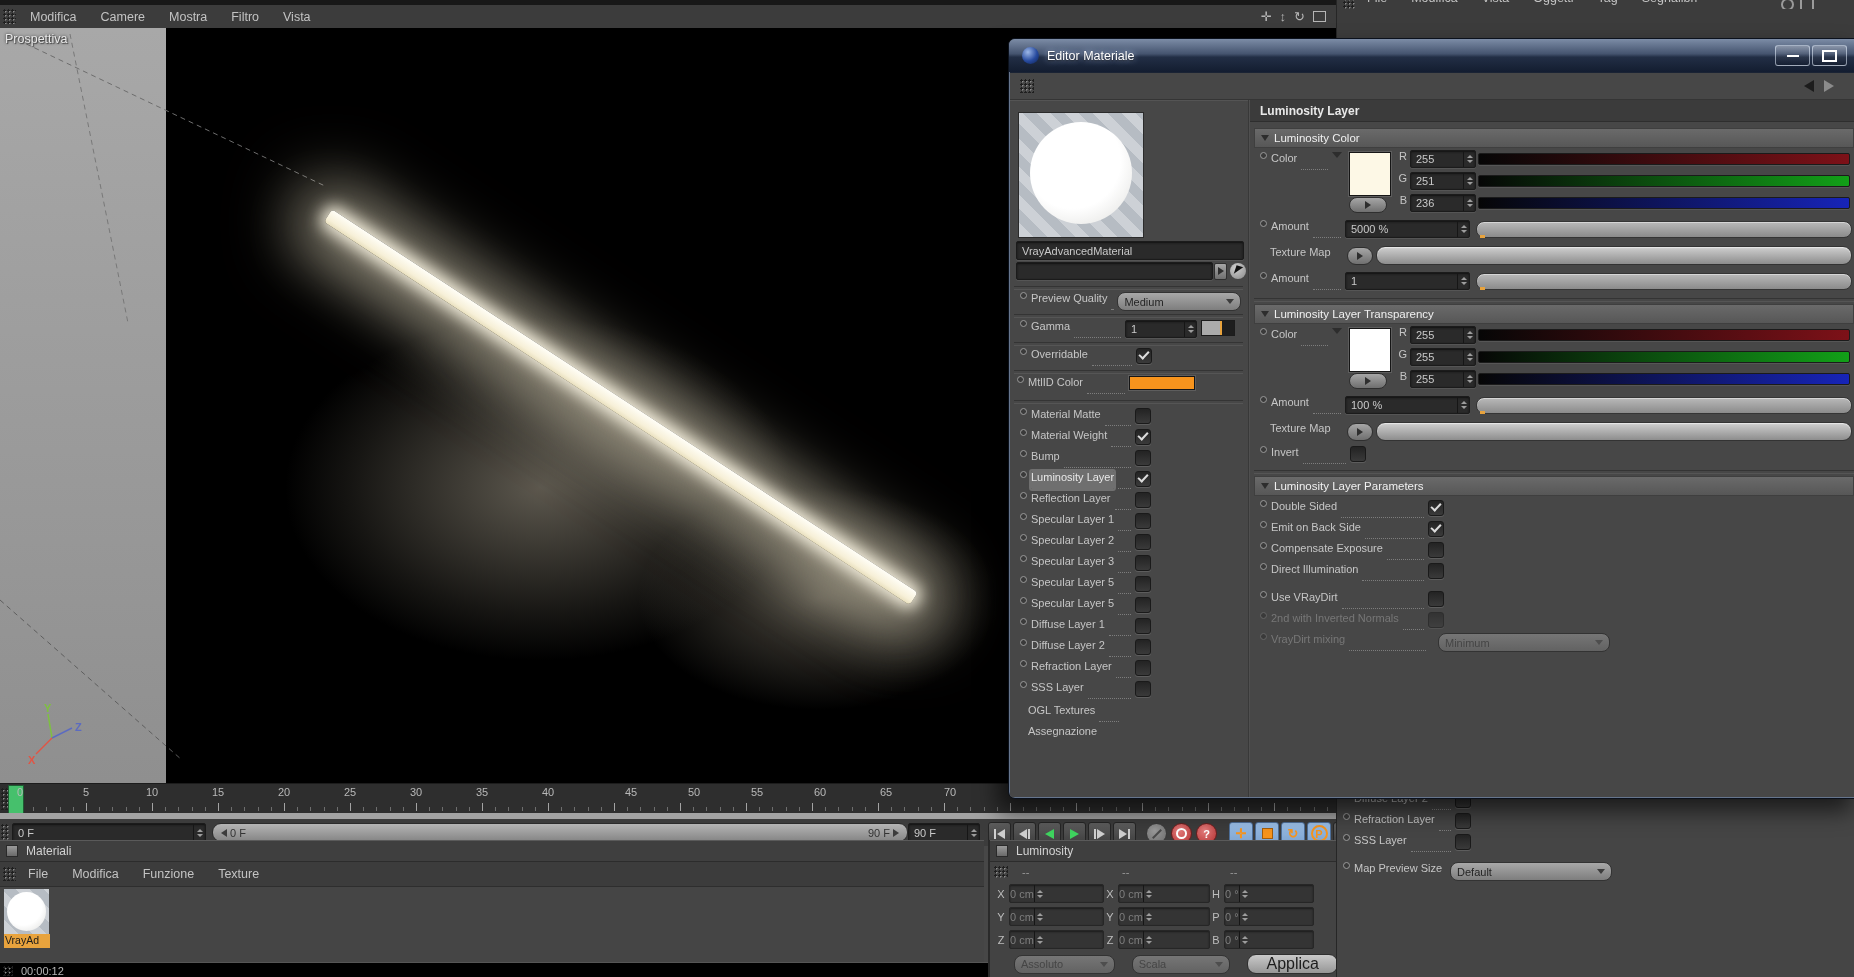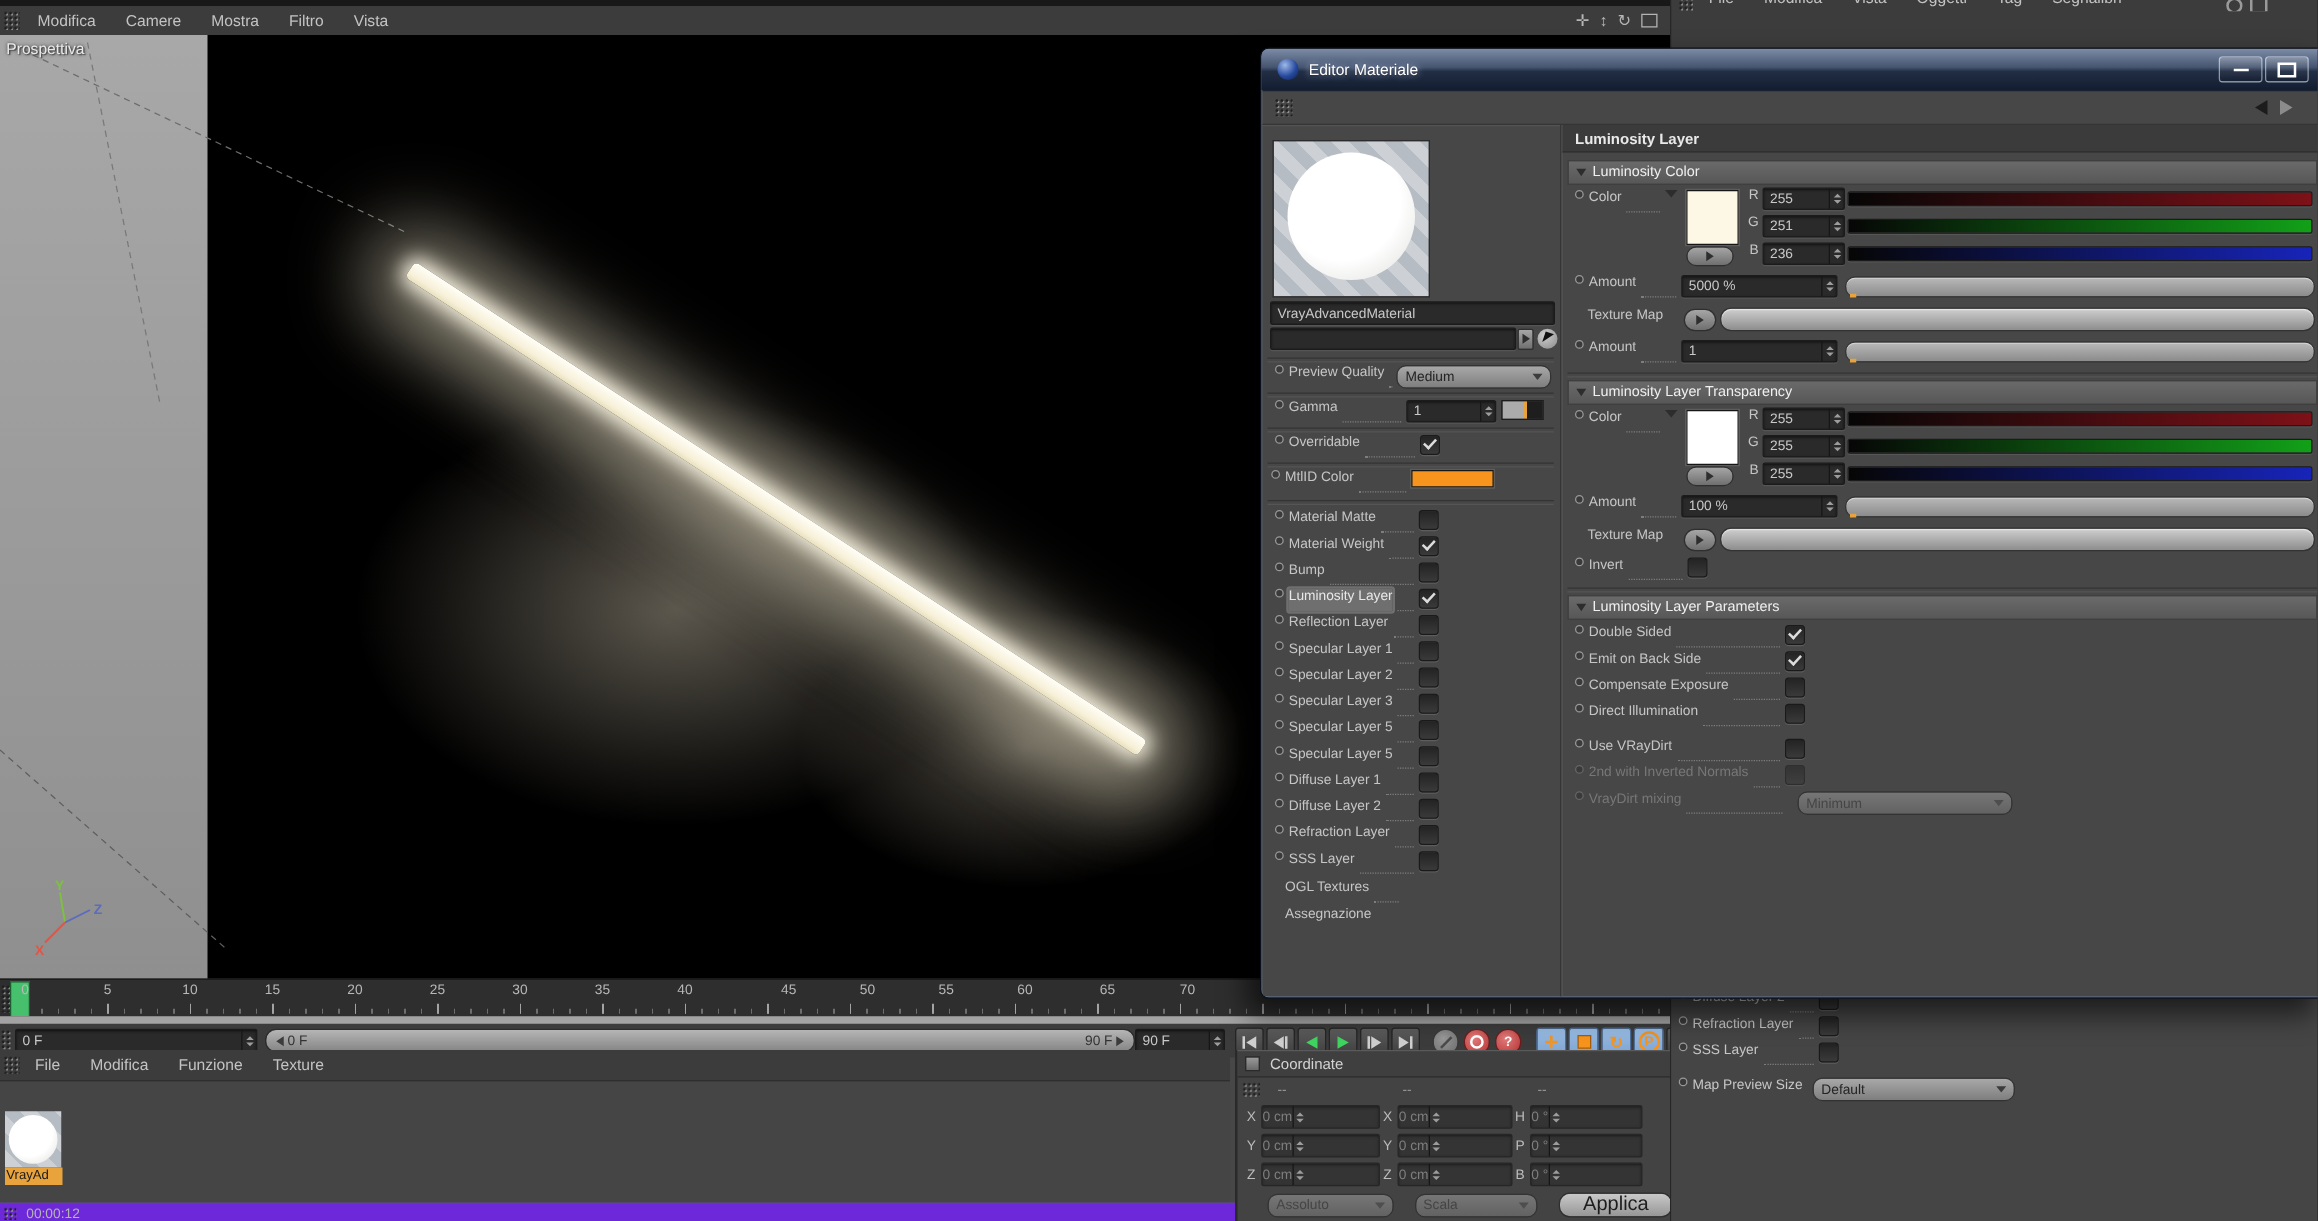--- a/index.html
+++ b/index.html
@@ -61,21 +61,21 @@
   .bluebtn{width:22px;height:21px;background:linear-gradient(#9cc0e8,#7da3cf);border:1px solid #4e6f99;border-radius:3px;
      display:flex;align-items:center;justify-content:center;color:#f7941d;font-weight:bold;margin-right:2px;font-size:13px}
 
   
   .paneltitle{background:#3f3f3f;border-top:1px solid #5a5a5a;border-bottom:1px solid #2c2c2c;height:20px;display:flex;align-items:center;color:#d2d2d2;font-size:12px}
   .sqicon{width:10px;height:10px;background:linear-gradient(#9a9a9a,#6a6a6a);border:1px solid #2a2a2a;margin:0 8px 0 6px}
   #matpanel{left:0;top:840px;width:984px;height:122px;background:#454545}
   #matmenu{height:24px;background:#3c3c3c;border-bottom:1px solid #2e2e2e;display:flex;align-items:center}
   .thumb{background:repeating-linear-gradient(45deg,#cdd1d6 0 10px,#b6bcc3 10px 20px)}
   .thumb .ball{position:absolute;border-radius:50%;background:radial-gradient(circle at 42% 38%,#ffffff 55%,#e8e8e6 85%,#d8d8d4)}
-  #statusbar{left:0;top:962px;width:1336px;height:15px;background:#6d28d9;border-top:1px solid #555;display:flex;align-items:center;color:#b5b5b5}
+  #statusbar{left:0;top:962px;width:1336px;height:15px;background:#000000;border-top:1px solid #555;display:flex;align-items:center;color:#b5b5b5}
 
   #coordpanel{left:988px;top:840px;width:348px;height:137px;background:#434343;border-left:2px solid #2a2a2a}
   .cfield{background:#343434;border:1px solid #262626;border-radius:2px;color:#7e7e7e;display:flex;align-items:center;height:17px;box-shadow:inset 0 1px 2px #1c1c1c}
   .clabel{color:#bdbdbd;width:12px;text-align:center;margin-right:2px}
   .ddown{background:linear-gradient(#a8a8a8,#7e7e7e);border:1px solid #333;border-radius:8px;color:#242424;
      display:flex;align-items:center;height:17px;padding:0 6px;font-size:11px}
   .ddown .dtri{margin-left:auto;width:0;height:0;border-left:4px solid transparent;border-right:4px solid transparent;border-top:5px solid #3c3c3c}
   .ddown.dis{background:linear-gradient(#767676,#626262);color:#454545}
   .ddown.dis .dtri{border-top-color:#4e4e4e}
   #applybtn{background:linear-gradient(#c9c9c9,#969696);border:1px solid #2f2f2f;border-radius:9px;color:#1d1d1d;
@@ -262,20 +262,24 @@
     <div style="width:6px"></div>
     <span style="width:0;height:0;border-left:10px solid #9d9d9d;border-top:5px solid transparent;border-bottom:5px solid transparent;transform:rotate(-25deg);margin-right:8px"></span>
     <span style="width:14px;height:12px;border:1px solid #9d9d9d;position:relative;display:inline-block">
         <span style="position:absolute;left:0;top:0;right:0;height:3px;background:#9d9d9d"></span>
         <span style="position:absolute;right:-2px;bottom:-2px;width:6px;height:6px;background:#e8a33d;border:1px solid #5e4209"></span>
       </span>
   </div>
 </div>
 
 <div id="matpanel" class="abs">
+  <div class="paneltitle">
+    <span class="sqicon"></span>
+    <span>Materiali</span>
+  </div>
   <div id="matmenu">
     <div class="grip" style="width:13px;height:14px;margin:0 12px 0 3px"></div>
     <span class="mitem">File</span>
     <span class="mitem">Modifica</span>
     <span class="mitem">Funzione</span>
     <span class="mitem">Texture</span>
   </div>
   <div class="abs" style="left:4px;top:49px;width:45px;height:60px">
     <div class="thumb abs" style="left:0;top:0;width:45px;height:45px">
       <span class="ball" style="left:3px;top:3px;width:39px;height:39px"></span>
@@ -285,21 +289,21 @@
 </div>
 
 <div id="statusbar" class="abs">
   <div class="grip" style="width:10px;height:10px;margin:0 8px 0 3px"></div>
   <span>00:00:12</span>
 </div>
 
 <div id="coordpanel" class="abs">
   <div class="paneltitle">
     <span class="sqicon"></span>
-    <span>Coordinate</span>
+    <span>Luminosity</span>
   </div>
   <div class="flex" style="height:20px;color:#9a9a9a">
     <div class="grip" style="width:14px;height:12px;margin:0 14px 0 4px"></div>
     <span style="width:100px">--</span>
     <span style="width:108px">--</span>
     <span>--</span>
   </div>
   <div class="flex" style="height:23px;padding-left:5px">
     <span class="clabel">X</span>
     <div class="cfield" style="width:93px">

